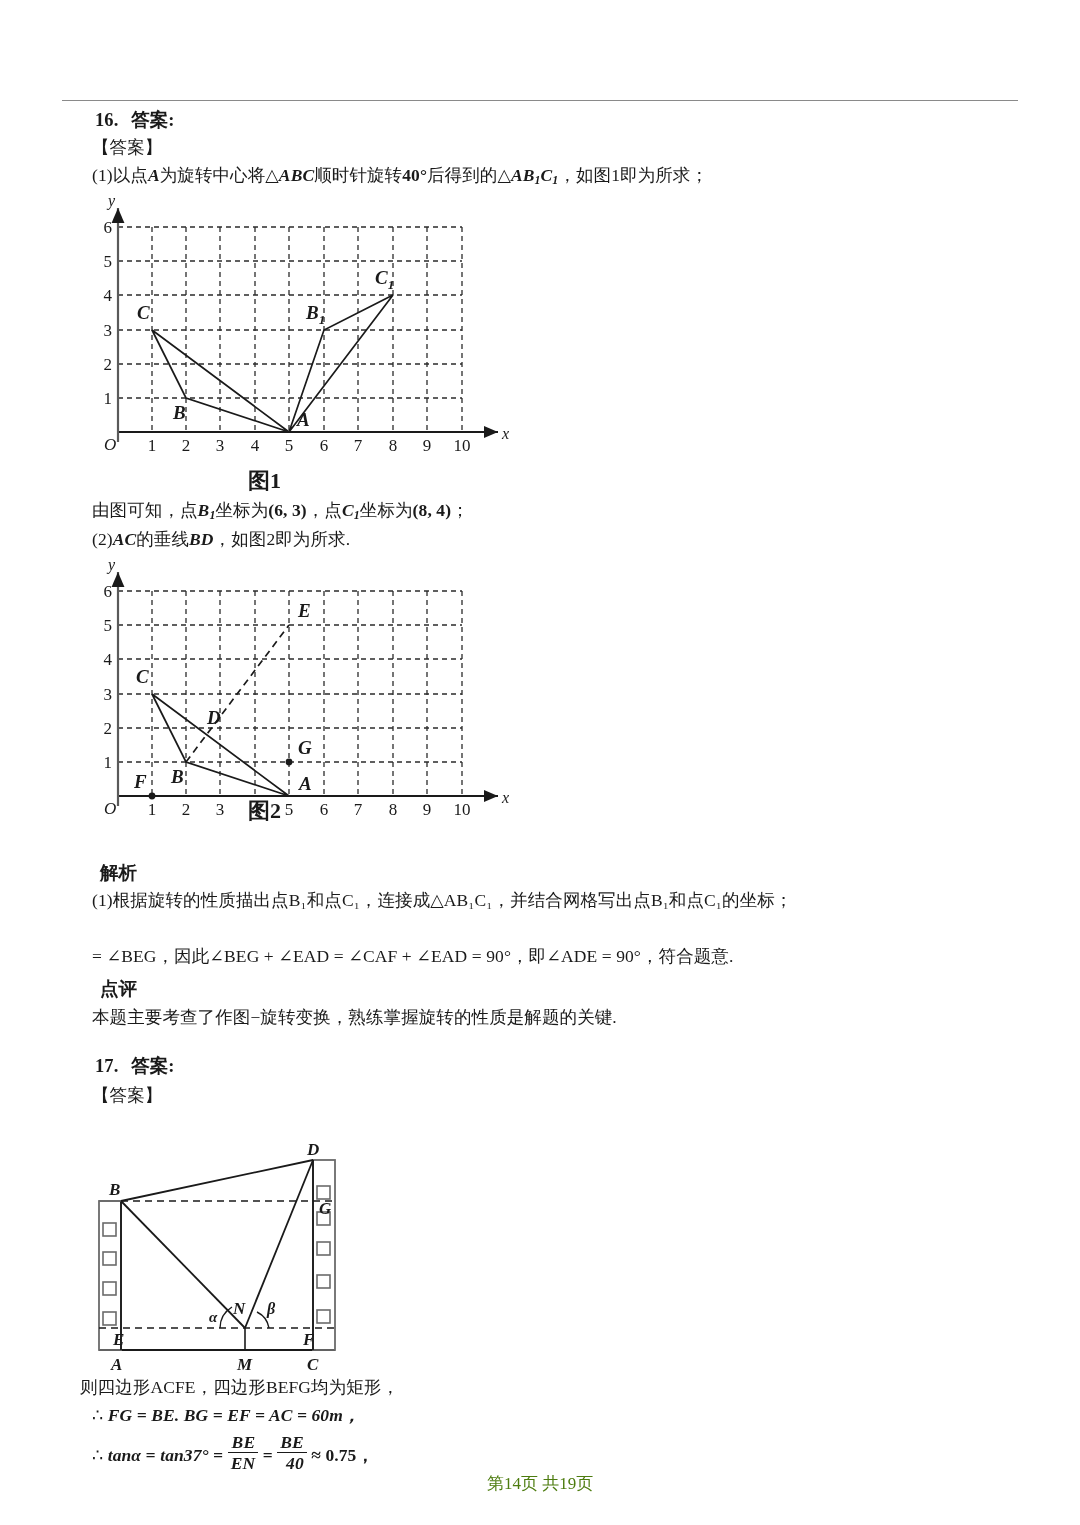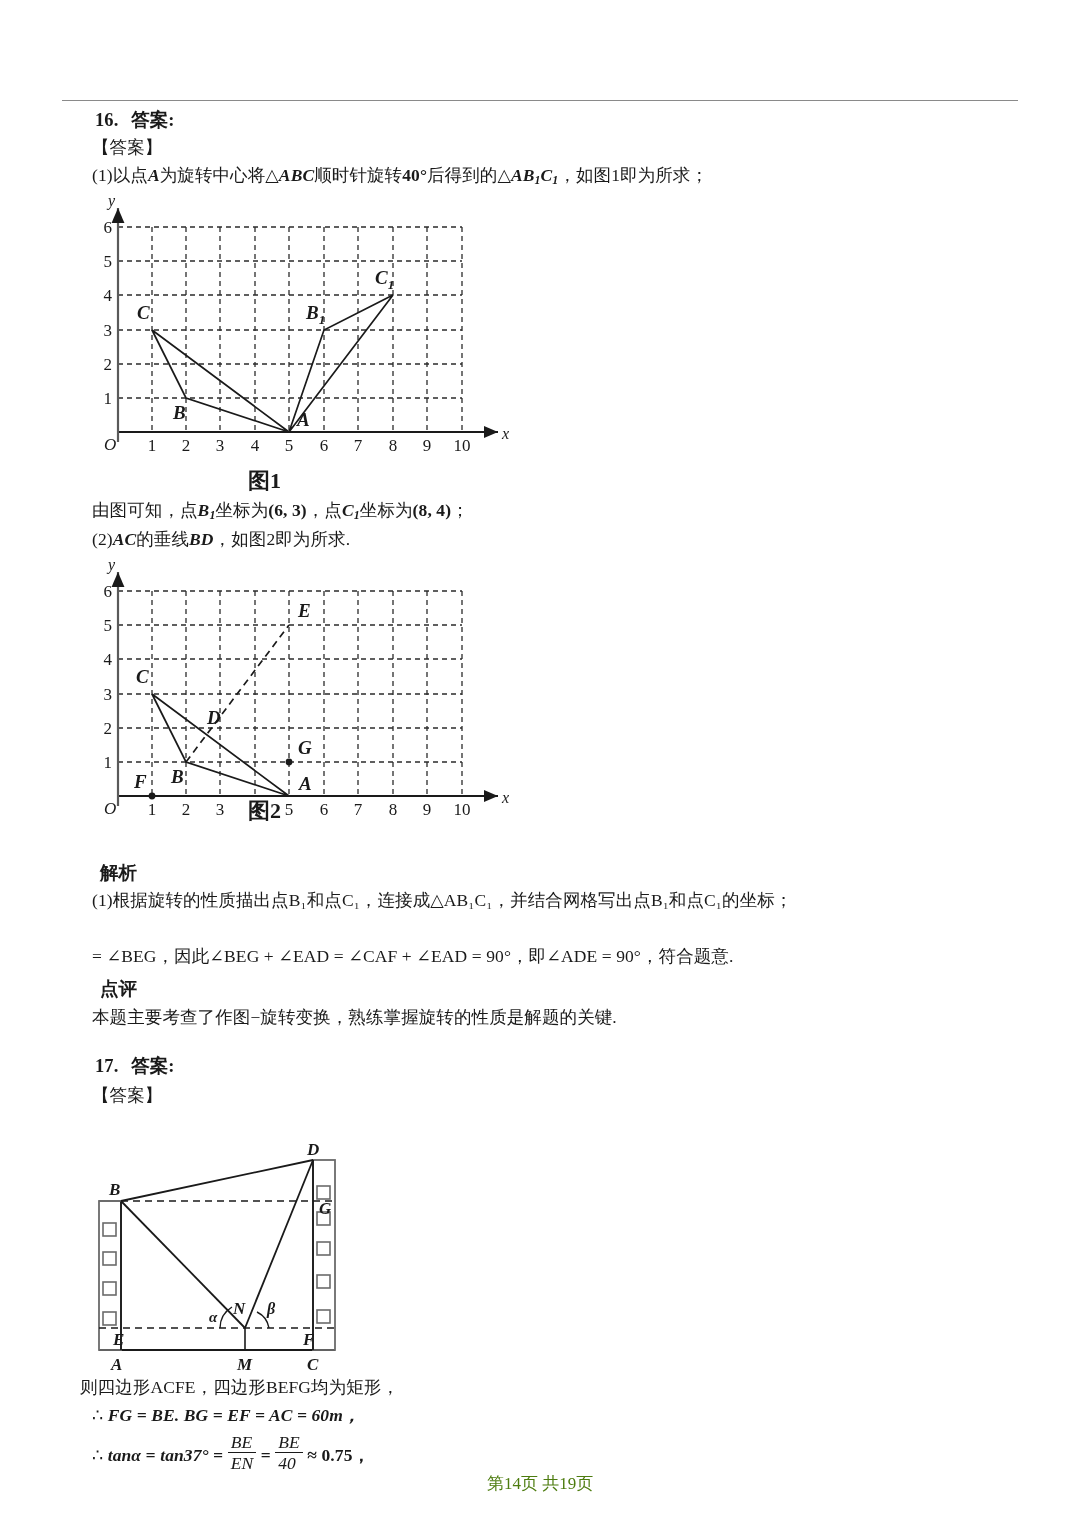--- a/index.html
+++ b/index.html
@@ -28,21 +28,21 @@
   .num{font-family:"Liberation Serif",serif;}
   sub{font-size:0.68em;vertical-align:-0.28em;}
   .heading{font-size:18.5px;font-weight:bold;}
   .figcap{position:absolute;font-size:22px;font-weight:bold;}
   .footer{
     position:absolute;width:100%;text-align:center;
     font-size:17px;color:#4d7c0f;
   }
   svg{display:block;}
   .figwrap{position:absolute;}
-  .frac{display:inline-block;vertical-align:-0.45em;text-align:left;font-style:italic;font-weight:normal;}
+  .frac{display:inline-block;vertical-align:-0.45em;text-align:right;font-style:italic;font-weight:bold;}
   .frac .n{display:block;border-bottom:1.6px solid #1a1a1a;padding:0 3px;line-height:1.15;}
   .frac .d{display:block;padding:0 3px;line-height:1.2;}
 </style>
 </head>
 <body>
 
 <div class="page">
 
   <div class="hrule"></div>
 

